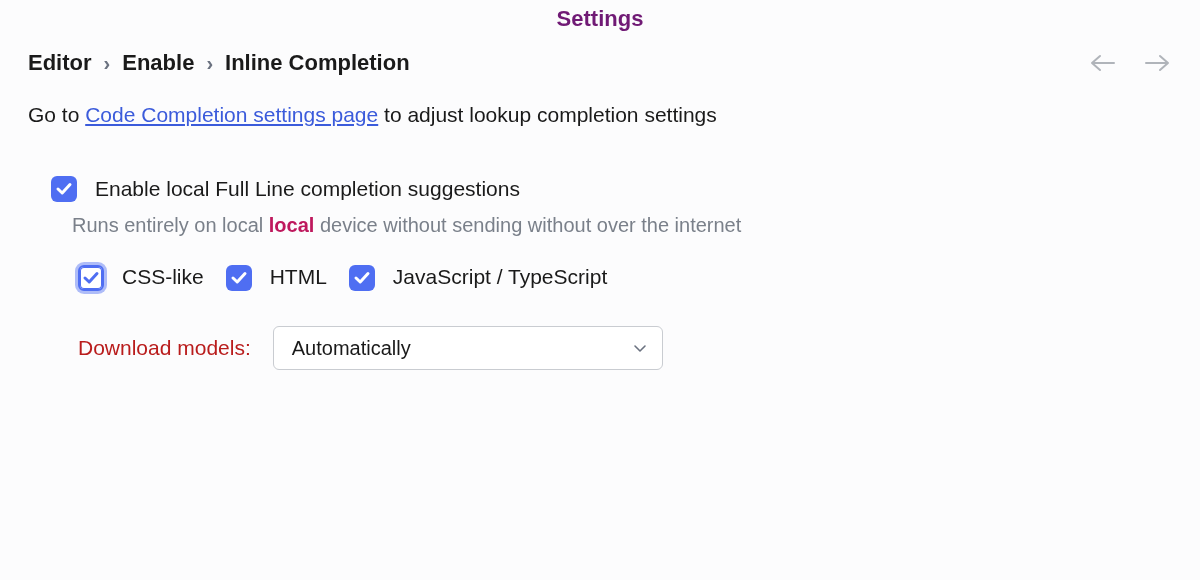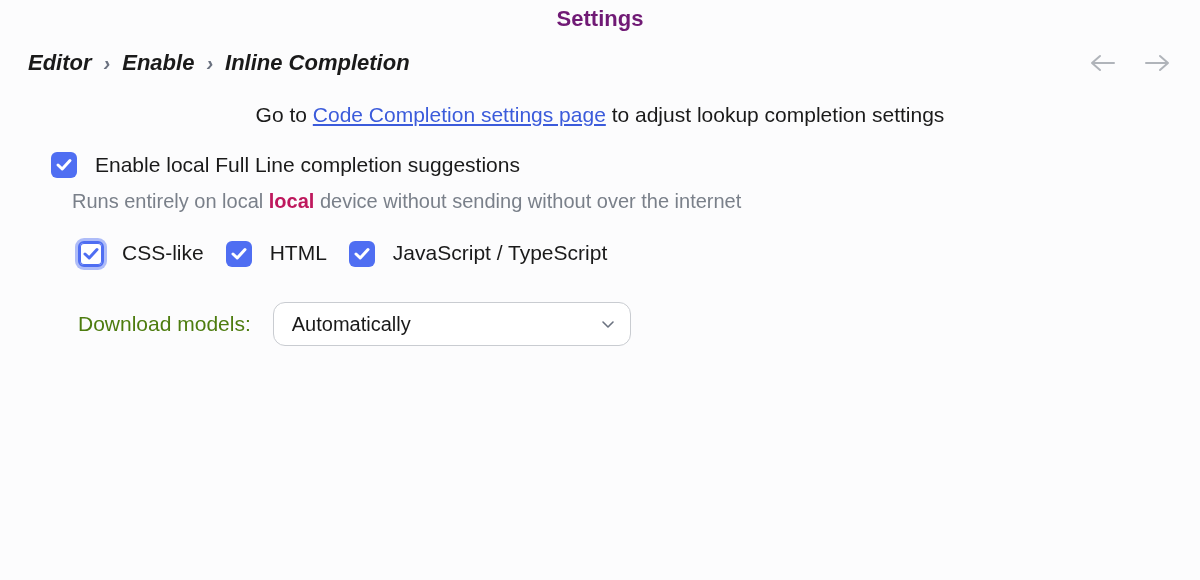--- a/index.html
+++ b/index.html
@@ -25,21 +25,20 @@
       justify-content: space-between;
       padding: 0 28px 24px 28px;
     }
     .breadcrumb {
       display: flex;
       align-items: center;
       gap: 12px;
       font-size: 22px;
       font-weight: 700;
       color: #1a1a1a;
-      font-style: italic;
     }
     .breadcrumb-sep {
       color: #6b7280;
       font-weight: 600;
       font-size: 20px;
     }
     .nav-arrows {
       display: flex;
       gap: 28px;
       align-items: center;
@@ -49,23 +48,22 @@
       cursor: pointer;
       display: flex;
       align-items: center;
     }
     .content {
       padding: 0 28px;
       font-size: 21px;
       line-height: 1.45;
     }
     .intro {
-      margin-bottom: 20px;
-      color: #1a1a1a;
-      text-align: center;
+      margin-bottom: 44px;
+      color: #1a1a1a;
     }
     .link {
       color: #3b5bdb;
       text-decoration: underline;
       cursor: pointer;
     }
     .check-row {
       display: flex;
       align-items: flex-start;
       gap: 18px;
@@ -115,32 +113,32 @@
     }
     .download-row {
       display: flex;
       align-items: center;
       gap: 22px;
       margin-left: 50px;
       margin-top: 34px;
     }
     .download-label {
       font-size: 21px;
-      color: #4d7c0f;
+      color: #b91c1c;
     }
     .select {
       display: flex;
       align-items: center;
       justify-content: space-between;
       border: 1px solid #c9ccd1;
-      border-radius: 12px;
+      border-radius: 6px;
       background: #fff;
       height: 44px;
       padding: 0 14px 0 18px;
-      width: 358px;
+      width: 390px;
       cursor: pointer;
       font-size: 20px;
       color: #1a1a1a;
     }
     .chevron { color: #6b7280; display: flex; }
   </style>
 </head>
 <body>
 
 <div class="page-title">Settings</div>

